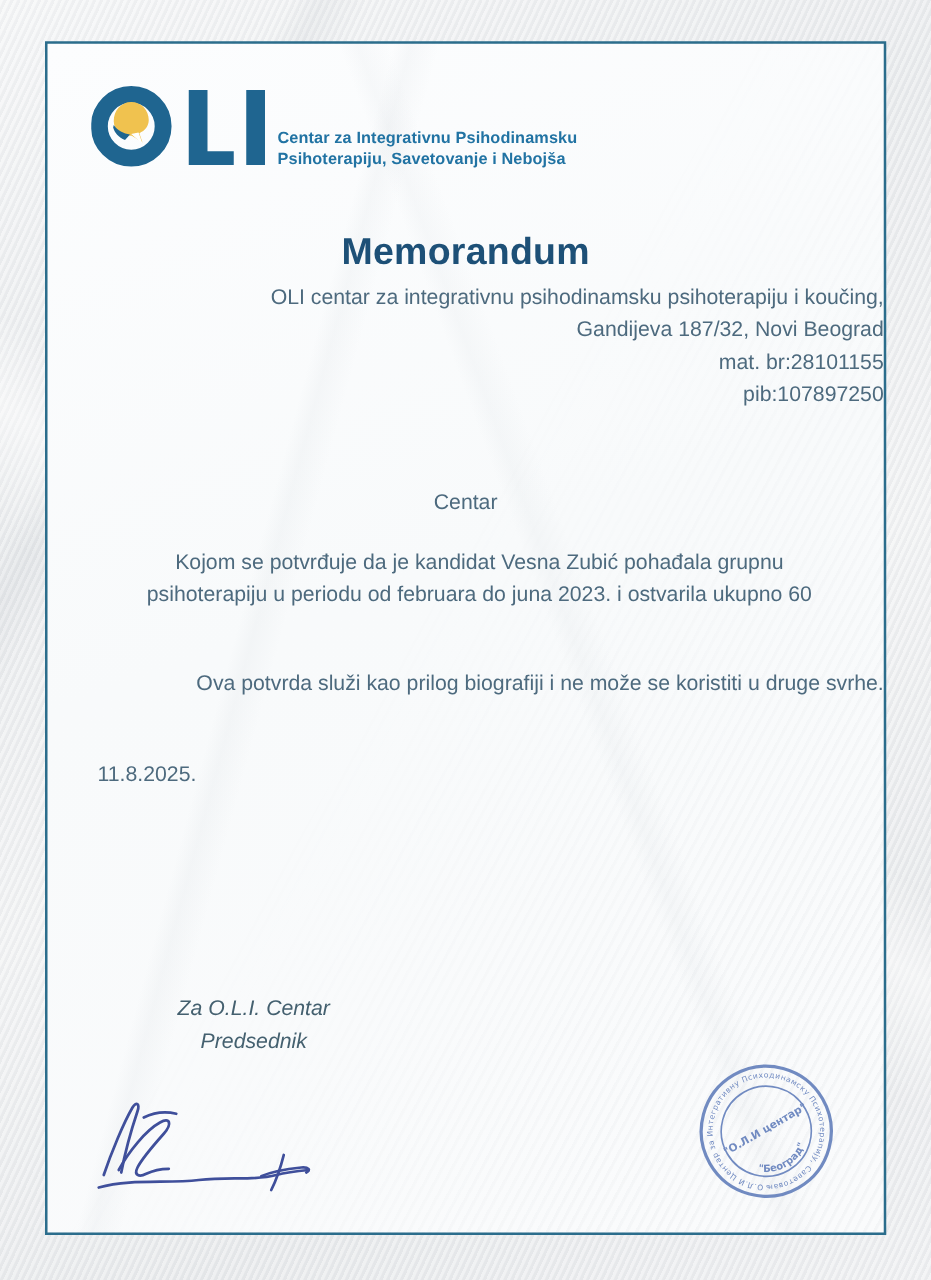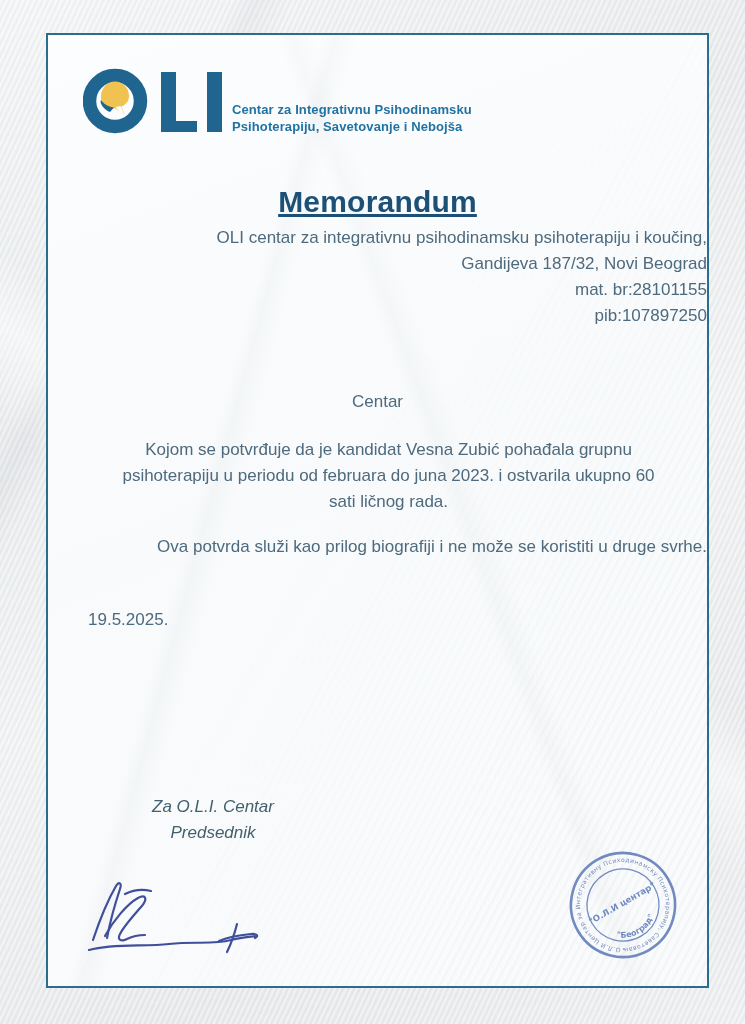--- a/index.html
+++ b/index.html
@@ -28,21 +28,20 @@
   }
 
   .page {
     position: absolute;
     top: 33px; left: 36px; right: 36px; bottom: 36px;
     border: 2px solid #2b6d8c;
     background:
       linear-gradient(105deg, transparent 30%, rgba(150,162,172,0.06) 31.5%, transparent 34%),
       linear-gradient(70deg, transparent 57%, rgba(150,162,172,0.05) 58.5%, transparent 61%),
       linear-gradient(160deg, #fcfdfe 0%, #f8fafb 45%, #fafbfc 100%);
-    margin-left: 10px;
   }
   .page-ribs {
     position: absolute; inset: 0;
     background: repeating-linear-gradient(118deg,
       rgba(130,140,150,0.05) 0px, rgba(130,140,150,0.05) 2px,
       transparent 3px, transparent 7px);
     -webkit-mask-image: linear-gradient(300deg, rgba(0,0,0,0.9) 15%, transparent 55%);
     mask-image: linear-gradient(300deg, rgba(0,0,0,0.9) 15%, transparent 55%);
     pointer-events: none;
   }
@@ -52,21 +51,20 @@
     position: absolute; left: 184px; top: 66px;
     font-size: 13px; font-weight: 700; line-height: 17px;
     color: #2173a3; letter-spacing: .1px;
   }
 
   .doc-title {
     position: absolute; left: 0; top: 150px; width: 100%;
     text-align: center;
     font-size: 30px; font-weight: 700; color: #1d5077;
     letter-spacing: .2px;
-    text-decoration: underline;
   }
 
   .org-block {
     position: absolute; left: 0; top: 190px; width: 100%;
     text-align: right;
     font-size: 17px; line-height: 26px; color: #4d6a7e;
   }
 
   .potvrda-heading {
     position: absolute; left: 0; top: 354px; width: 100%;
@@ -131,26 +129,25 @@
     <div>Gandijeva 187/32, Novi Beograd</div>
     <div>mat. br:28101155</div>
     <div>pib:107897250</div>
   </div>
 
   <div class="potvrda-heading">Centar</div>
 
   <div class="para-1">
     <div>Kojom se potvrđuje da je kandidat Vesna Zubić pohađala grupnu</div>
     <div>psihoterapiju u periodu od februara do juna 2023. i ostvarila ukupno 60</div>
-    <div>sati ličnog rada.</div>
   </div>
 
   <div class="para-2">Ova potvrda služi kao prilog biografiji i ne može se koristiti u druge svrhe.</div>
 
-  <div class="date-line">19.5.2025.</div>
+  <div class="date-line">11.8.2025.</div>
 
   <div class="sig-block">
     <div>Za O.L.I. Centar</div>
     <div>Predsednik</div>
   </div>
 
   <svg class="sig-svg" width="200" height="80" viewBox="0 0 200 80">
     <g fill="none" stroke="#3f4f9b" stroke-width="2.2" stroke-linecap="round">
       <path d="M8 62 C14 44 24 20 31 8 C34 3 37 5 35 11 C31 23 25 44 22 60"></path>
       <path d="M20 58 C28 43 42 26 53 20 C61 15.5 63 21 56 29 C48 38 38 50 35 56 C32 62 36 64 42 61 C48 58 54 57 60 57"></path>

